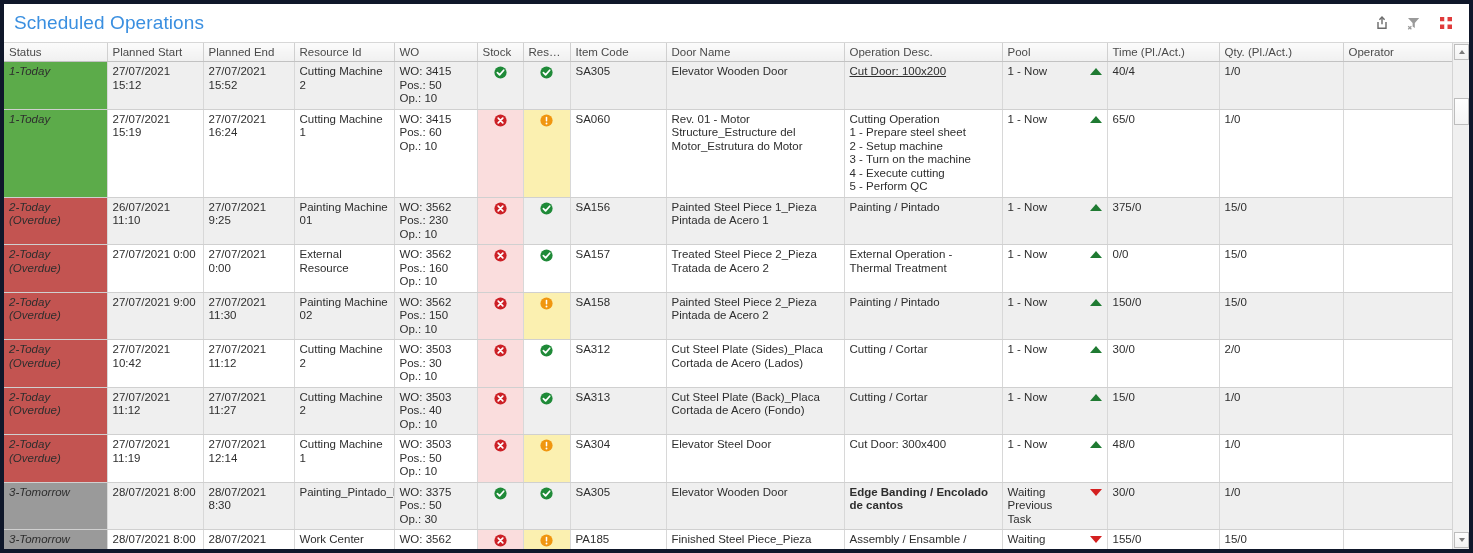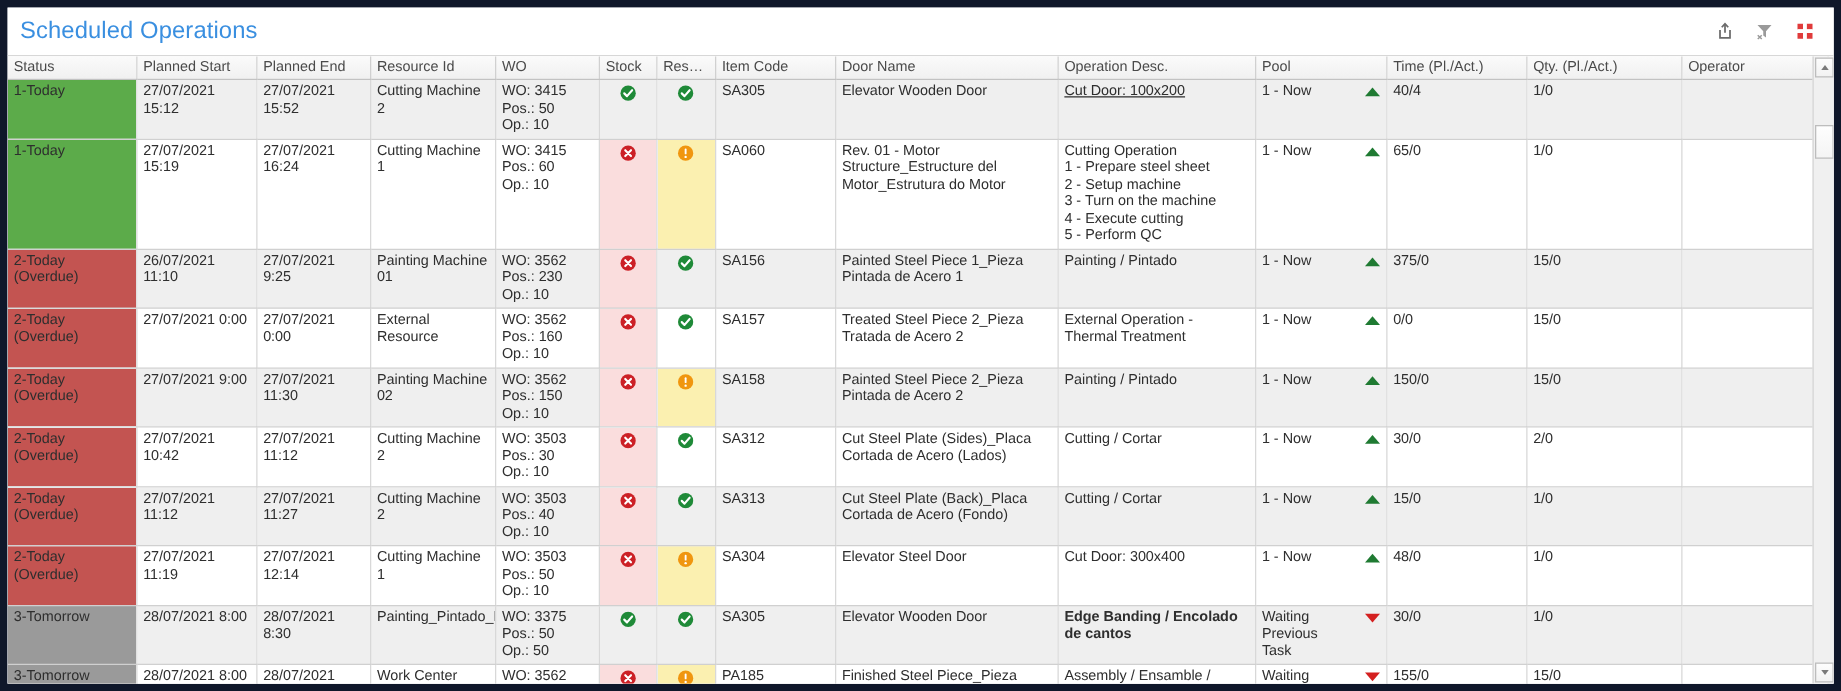--- a/index.html
+++ b/index.html
@@ -9,21 +9,21 @@
   }
   body {
     font-family: "Liberation Sans", sans-serif;
     -webkit-font-smoothing: antialiased;
   }
   #app {
     width: 1473px;
     height: 553px;
     position: relative;
     box-sizing: border-box;
-    border: 6px solid #0f172a;
+    border: 4px solid #0f172a;
     background: #ffffff;
     overflow: hidden;
   }
 
   
   .titlebar {
     height: 39px;
     box-sizing: border-box;
     background: #ffffff;
     border-bottom: 1px solid #d7d7d7;
@@ -108,20 +108,21 @@
   }
   tbody tr.alt td { background: #efefef; }
   tbody tr.norm td { background: #ffffff; }
 
   
   td.status-cell {
     color: #ffffff;
     border-right: 1px solid #c9c9c9;
     border-bottom: 1px solid #ffffff;
     padding-left: 6px;
+    font-style: italic;
   }
   .st-today    { background: #5cab4a !important; }
   .st-overdue  { background: #c35451 !important; }
   .st-tomorrow { background: #9a9a9a !important; }
 
   
   td.flag-cell {
     text-align: center;
     padding-left: 0;
     padding-right: 0;
@@ -564,21 +565,21 @@
             </tr>
             <tr class="alt" style="height: 45px;">
               <td class="status-cell st-tomorrow">3-Tomorrow</td>
               <td>28/07/2021 8:00</td>
               <td>28/07/2021 8:30</td>
               <td>Painting_Pintado_Pintura</td>
               <td>
                 <div class="wo-lines">
                   <div>WO: 3375</div>
                   <div>Pos.: 50</div>
-                  <div>Op.: 50</div>
+                  <div>Op.: 30</div>
                 </div>
               </td>
               <td class="flag-cell bg-none"><span class="badge"><svg width="13" height="13" viewBox="0 0 13 13">
                     <circle cx="6.5" cy="6.5" r="6.1" fill="#1f8a38"></circle>
                     <path d="M3.4 6.7 L5.6 8.9 L9.7 4.2" fill="none" stroke="#ffffff" stroke-width="1.7" stroke-linecap="round" stroke-linejoin="round"></path>
                   </svg></span></td>
               <td class="flag-cell bg-none"><span class="badge"><svg width="13" height="13" viewBox="0 0 13 13">
                     <circle cx="6.5" cy="6.5" r="6.1" fill="#1f8a38"></circle>
                     <path d="M3.4 6.7 L5.6 8.9 L9.7 4.2" fill="none" stroke="#ffffff" stroke-width="1.7" stroke-linecap="round" stroke-linejoin="round"></path>
                   </svg></span></td>

